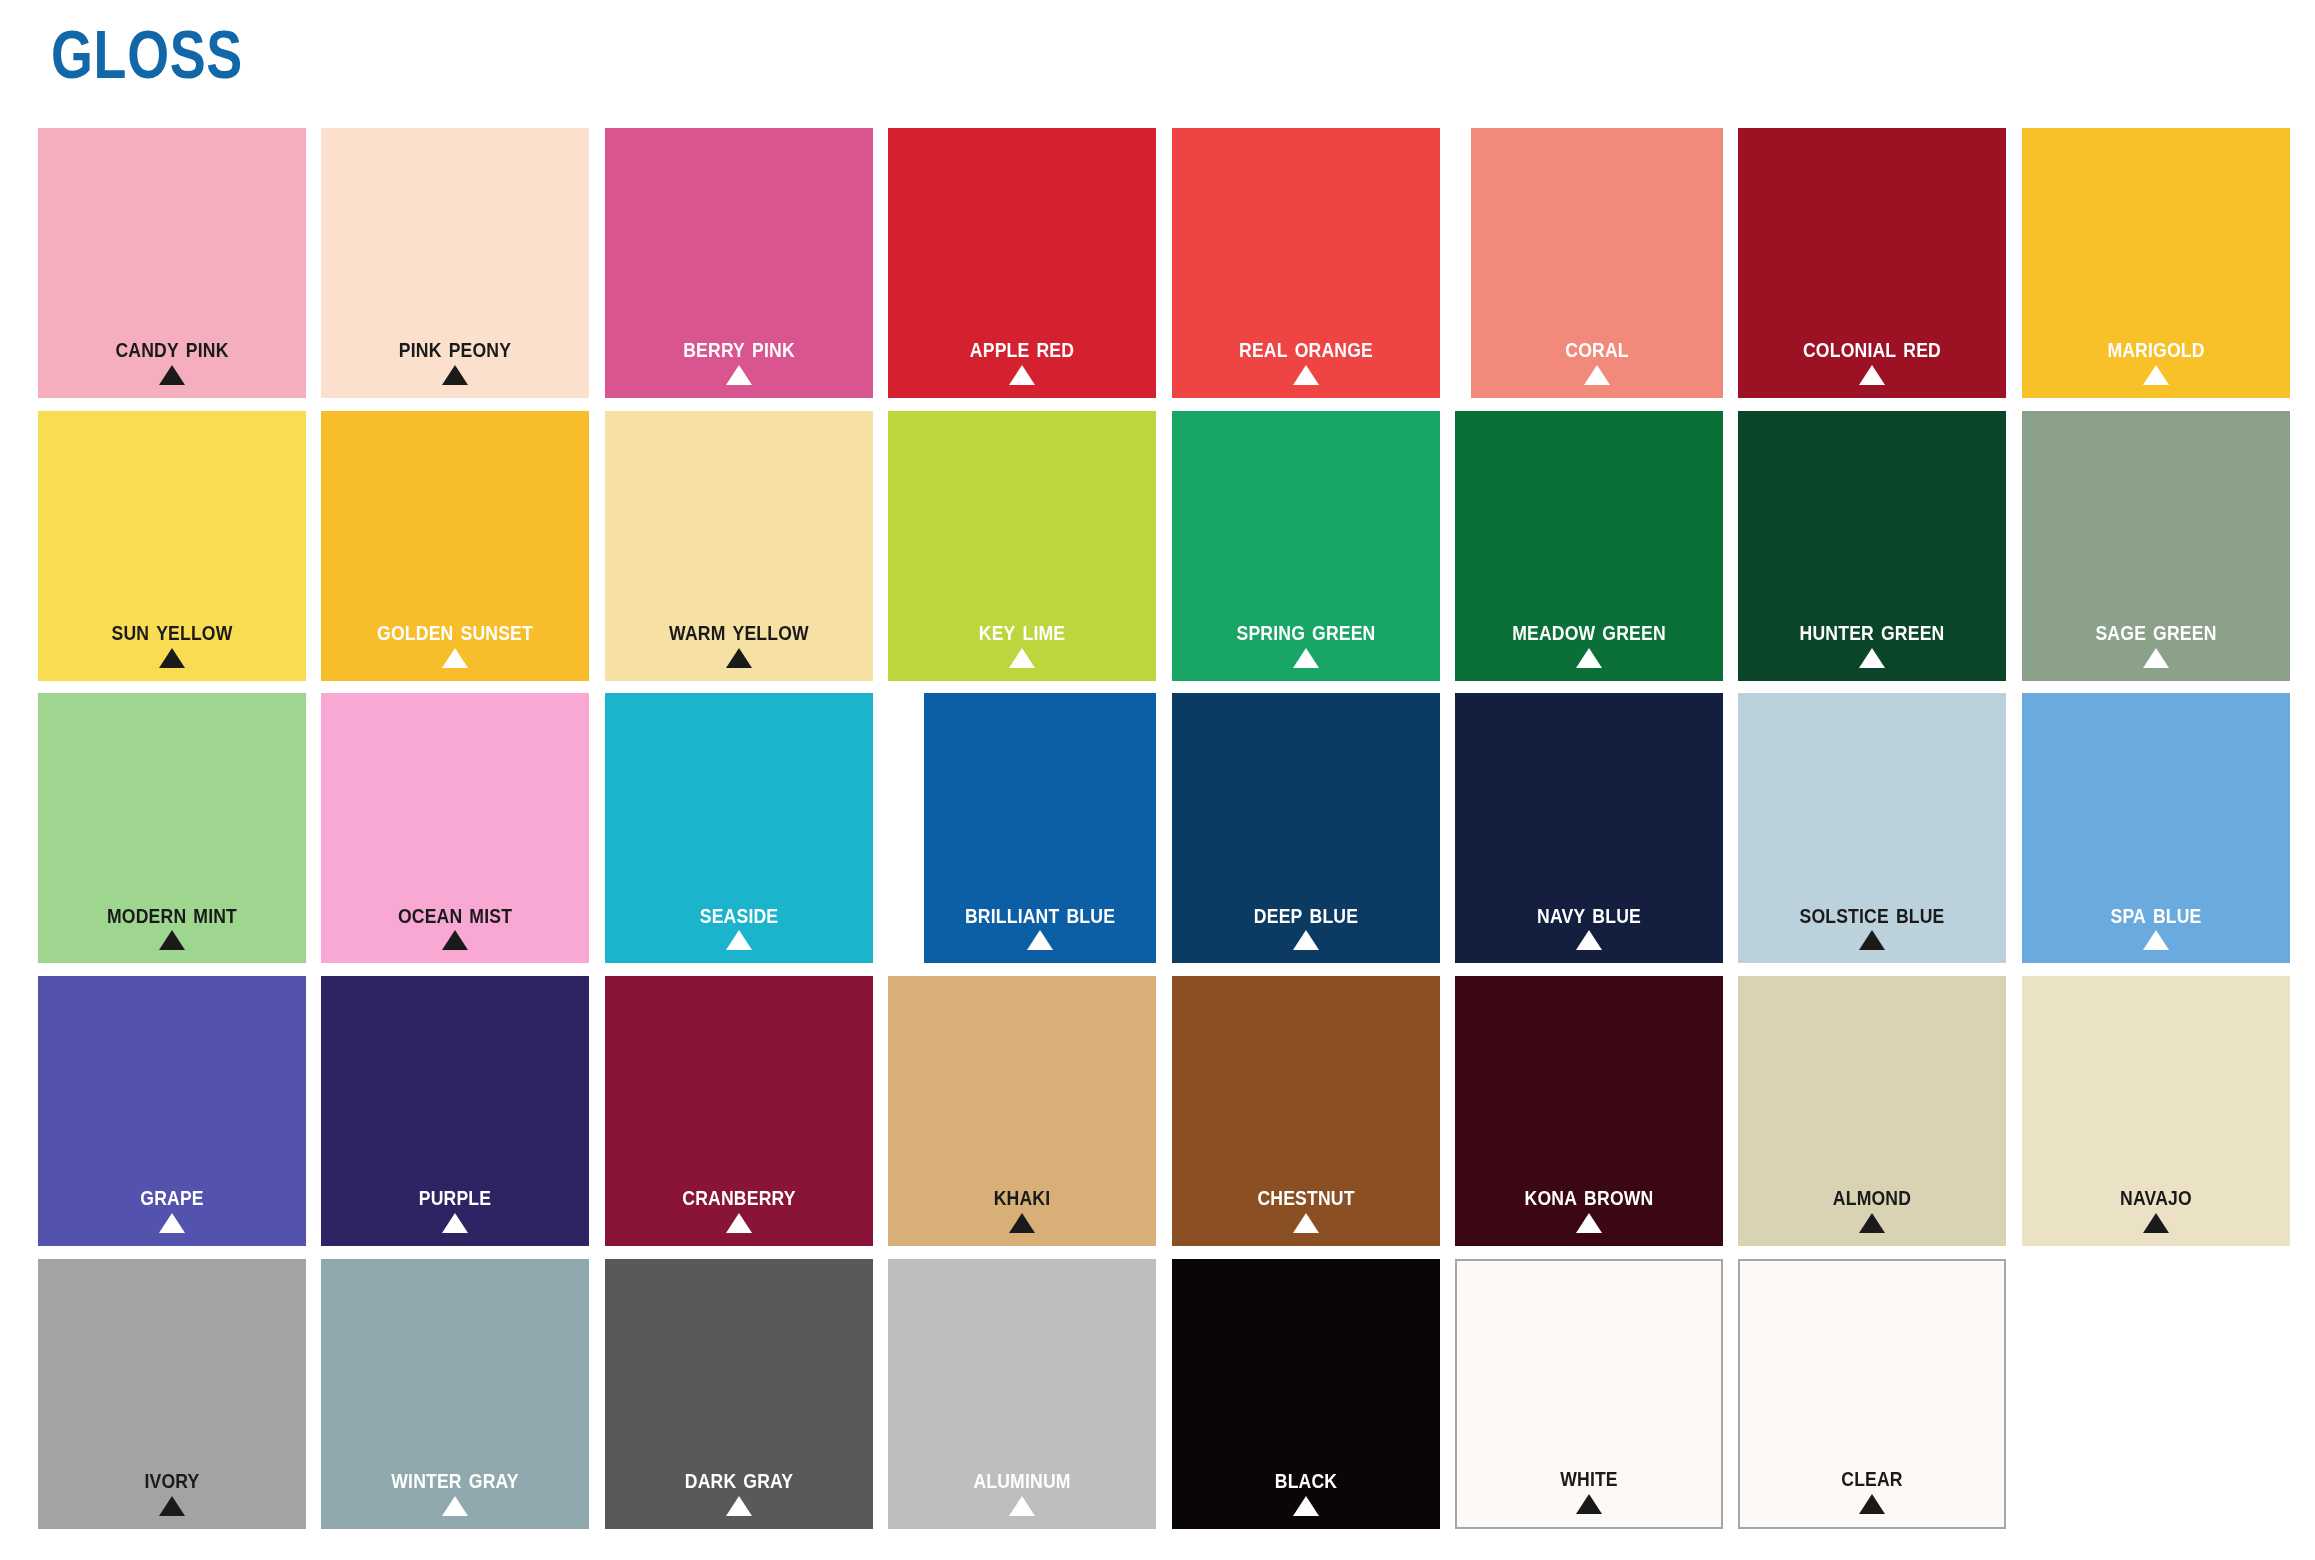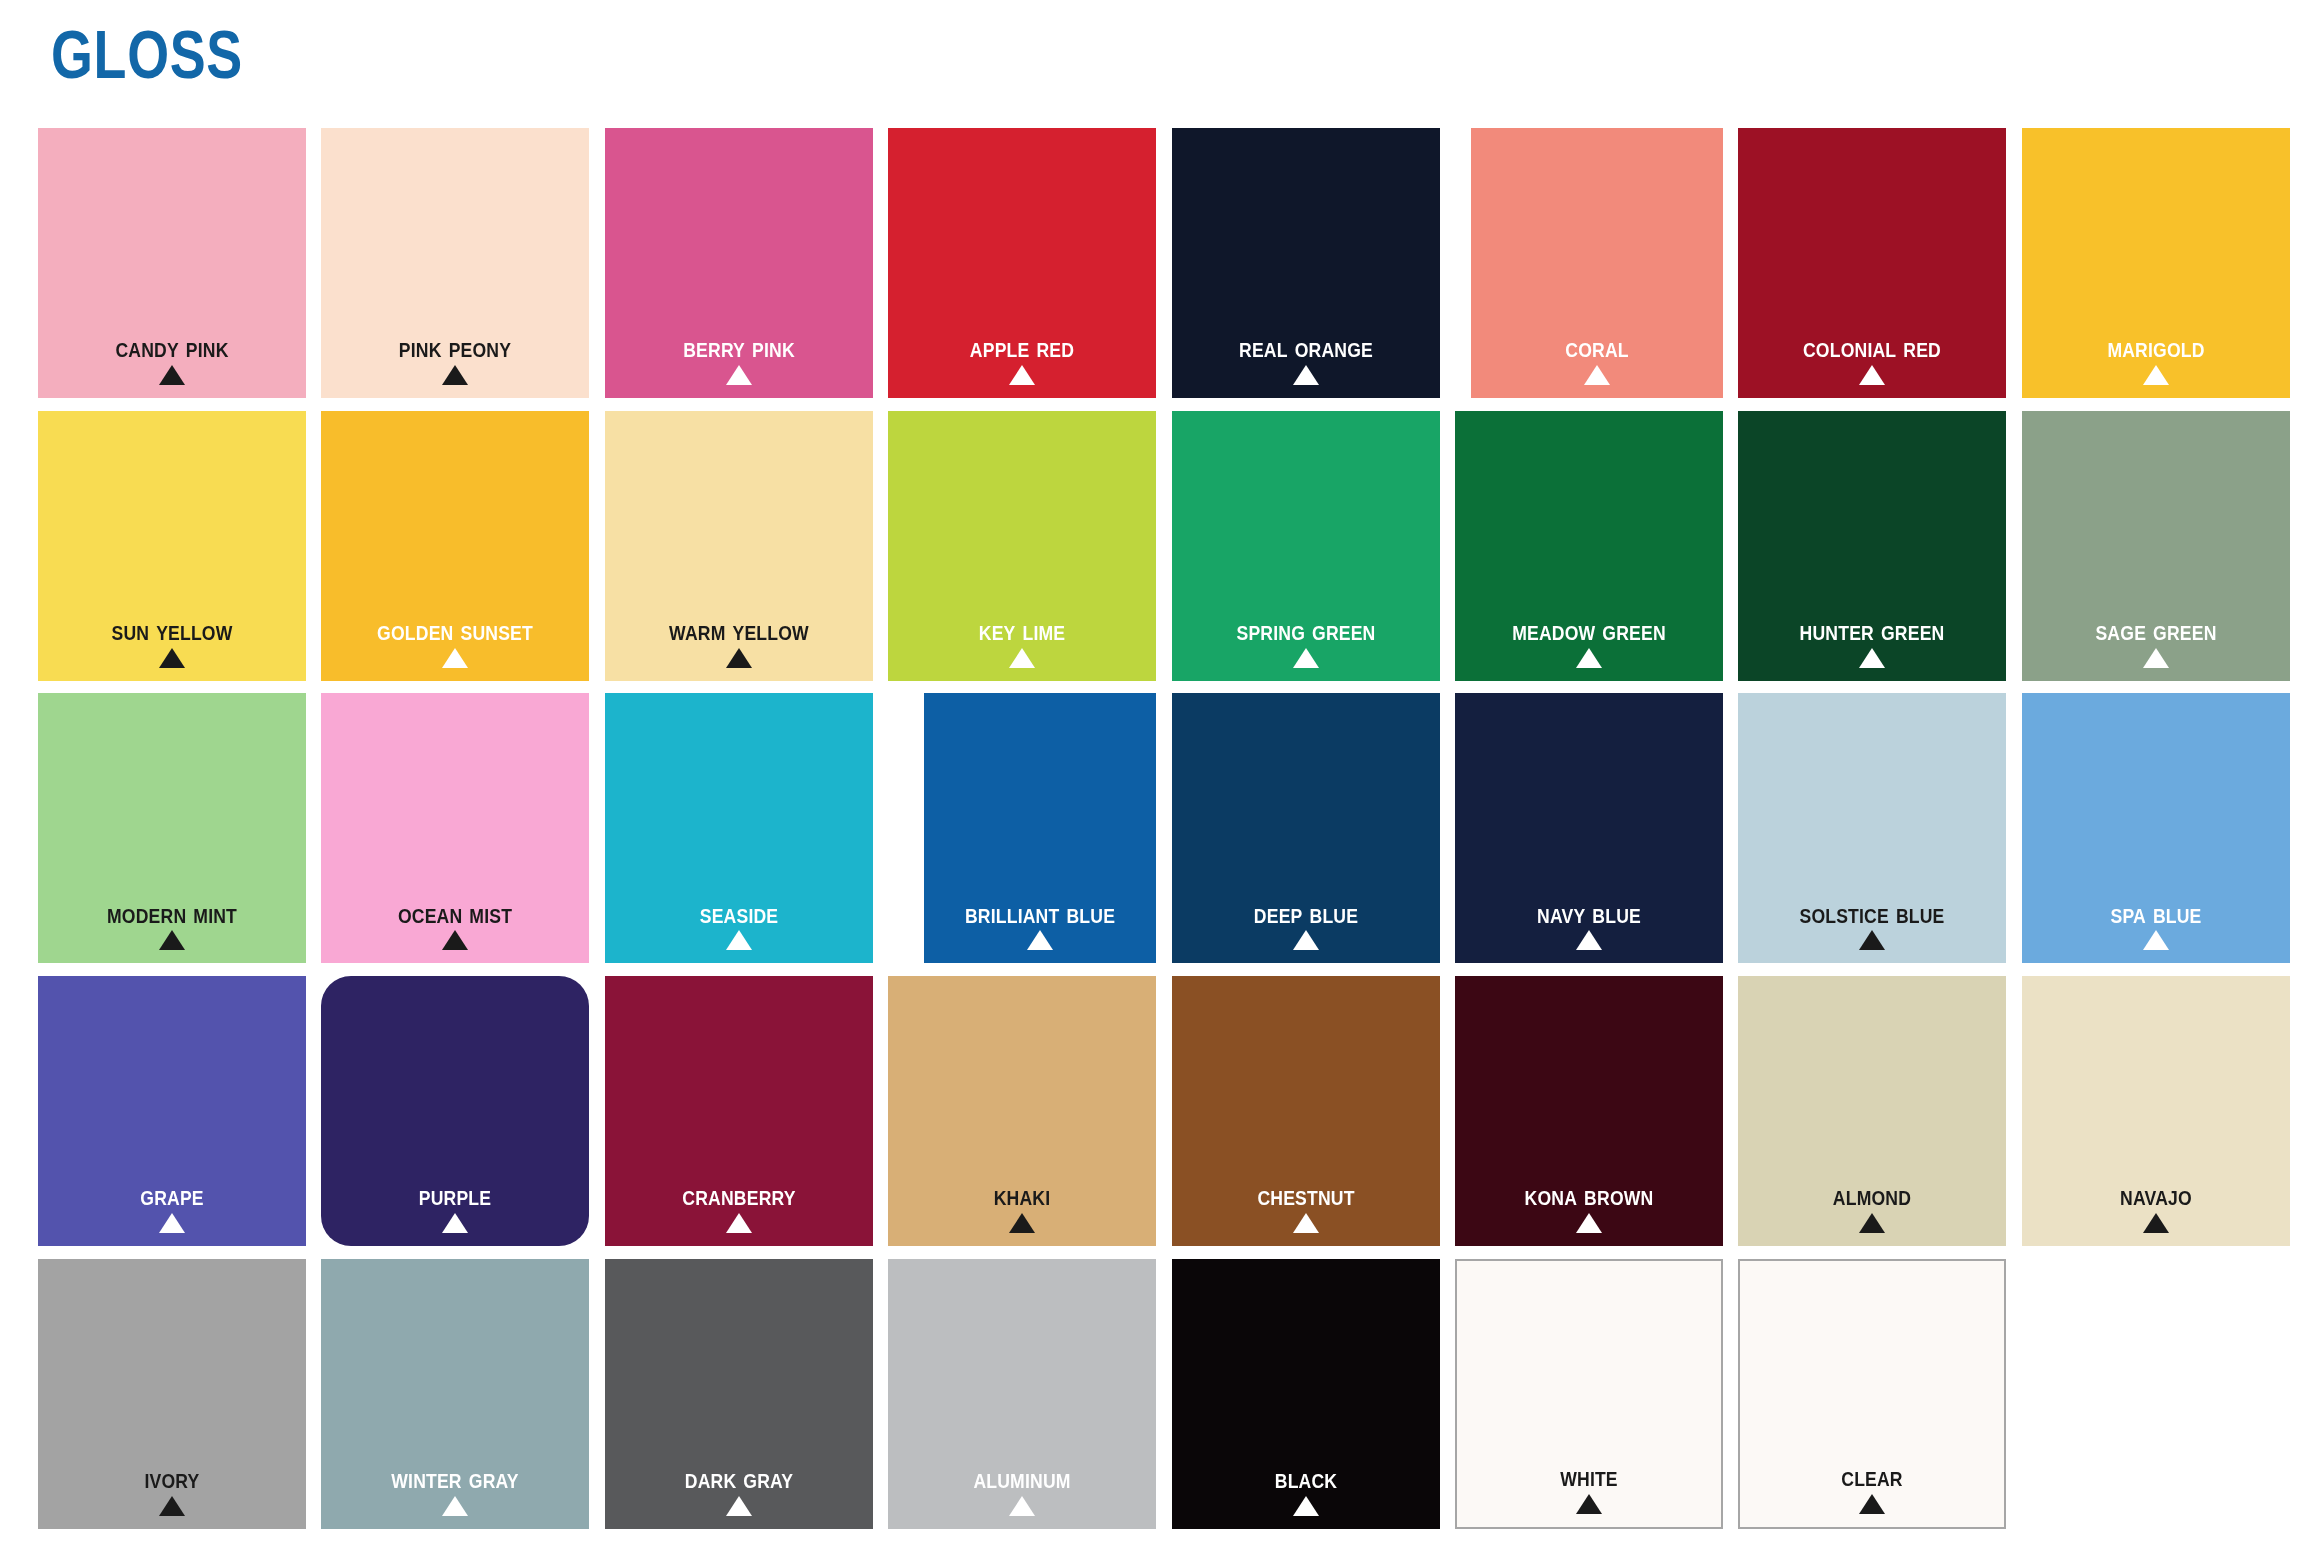--- a/index.html
+++ b/index.html
@@ -111,21 +111,21 @@
         <span class="swatch-name">Berry Pink</span>
         <span class="swatch-arrow"></span>
       </div>
     </div>
     <div class="swatch" style="background: rgb(213, 32, 47);">
       <div class="swatch-caption ink-light">
         <span class="swatch-name">Apple Red</span>
         <span class="swatch-arrow"></span>
       </div>
     </div>
-    <div class="swatch" style="background: #0f172a;">
+    <div class="swatch" style="background: #ef4444;">
       <div class="swatch-caption ink-light">
         <span class="swatch-name">Real Orange</span>
         <span class="swatch-arrow"></span>
       </div>
     </div>
     <div class="swatch" style="background: rgb(242, 138, 123); margin-left: 16px;">
       <div class="swatch-caption ink-light">
         <span class="swatch-name">Coral</span>
         <span class="swatch-arrow"></span>
       </div>
@@ -237,21 +237,21 @@
         <span class="swatch-name">Spa Blue</span>
         <span class="swatch-arrow"></span>
       </div>
     </div>
     <div class="swatch" style="background: rgb(83, 83, 173);">
       <div class="swatch-caption ink-light">
         <span class="swatch-name">Grape</span>
         <span class="swatch-arrow"></span>
       </div>
     </div>
-    <div class="swatch" style="background: rgb(46, 35, 99); border-radius: 30px;">
+    <div class="swatch" style="background: rgb(46, 35, 99);">
       <div class="swatch-caption ink-light">
         <span class="swatch-name">Purple</span>
         <span class="swatch-arrow"></span>
       </div>
     </div>
     <div class="swatch" style="background: rgb(138, 19, 56);">
       <div class="swatch-caption ink-light">
         <span class="swatch-name">Cranberry</span>
         <span class="swatch-arrow"></span>
       </div>

